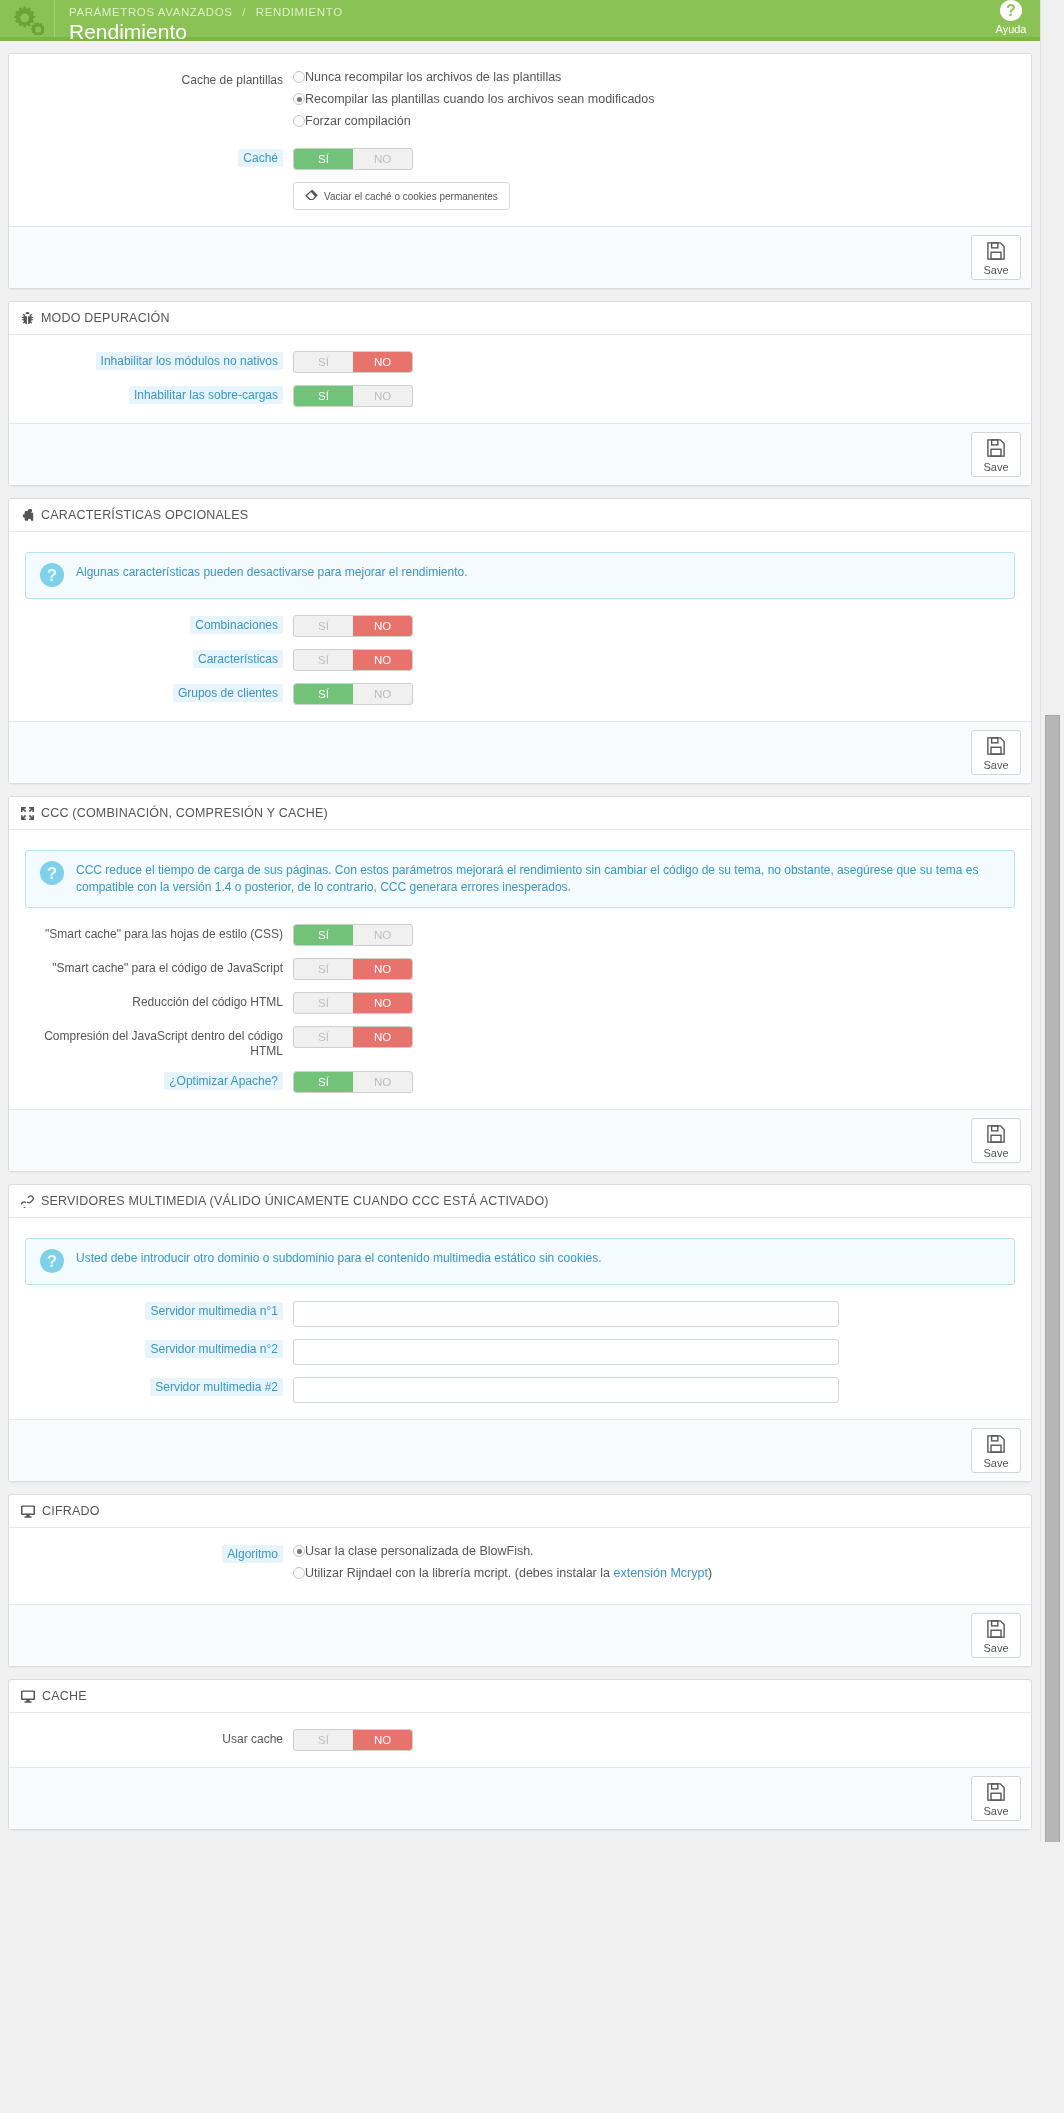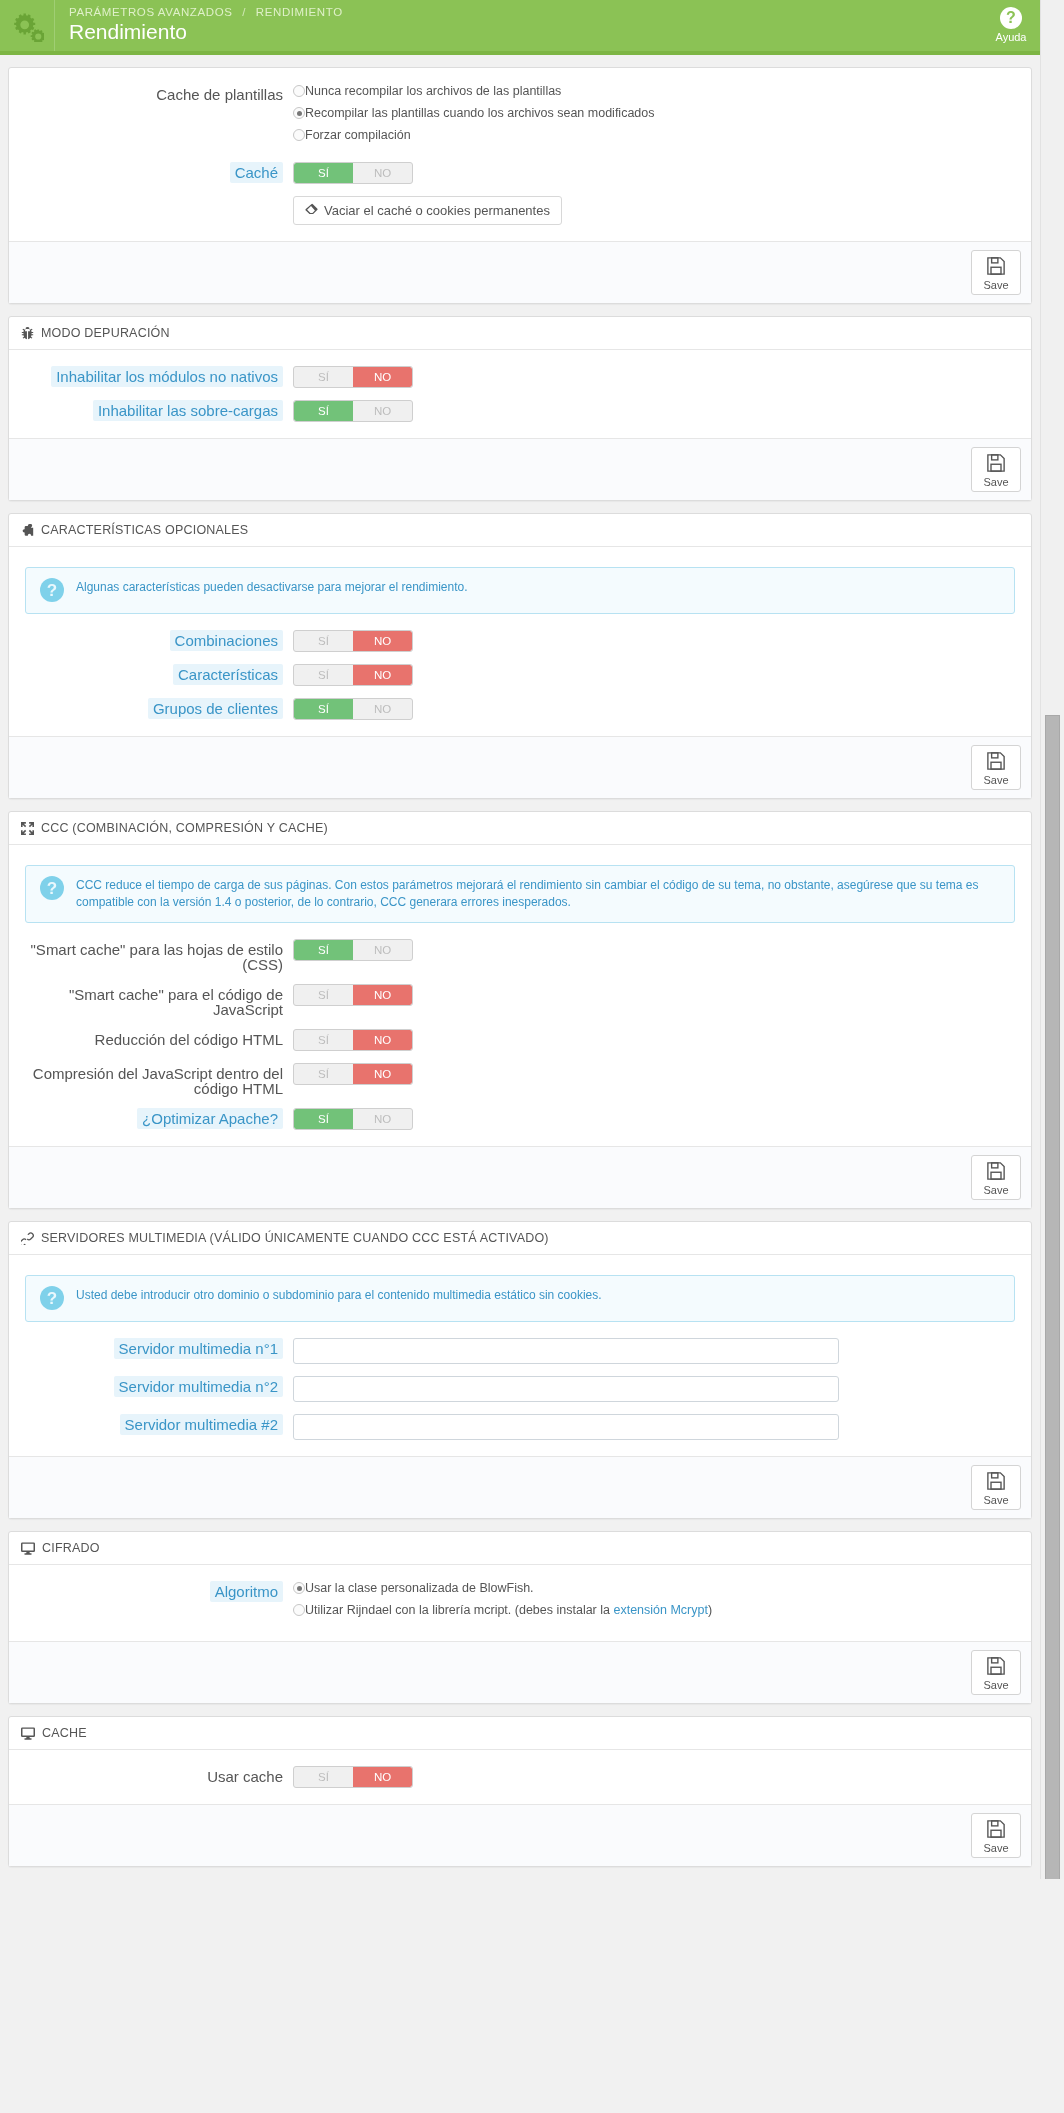--- a/index.html
+++ b/index.html
@@ -8,21 +8,21 @@
     background: #f1f1f1;
     font-family: "Liberation Sans", sans-serif;
     font-size: 13px;
     color: #555;
   }
   body { padding-right: 24px; position: relative; }
 
   
   .page-header {
     background: #8bc255;
-    height: 55px;
+    height: 41px;
     display: flex;
     align-items: stretch;
     position: relative;
     border-bottom: 4px solid #7db544;
   }
   .header-logo {
     width: 55px;
     display: flex; align-items: center; justify-content: center;
     color: #6aa436;
     border-right: 1px solid #a0ce74;
@@ -95,21 +95,21 @@
   .form-row {
     display: flex;
     align-items: flex-start;
     margin-bottom: 12px;
   }
   .form-label {
     width: 272px;
     text-align: right;
     padding-right: 10px;
     padding-top: 3px;
-    font-size: 15px;
+    font-size: 12px;
     color: #555;
     line-height: 15px;
   }
   .form-label .tag {
     background: #e7f4fb;
     color: #3a95c7;
     padding: 2px 5px;
     border-radius: 2px;
     display: inline;
   }
@@ -158,21 +158,21 @@
 
   
   .btn-default {
     display: inline-flex;
     align-items: center;
     gap: 6px;
     background: #ffffff;
     border: 1px solid #d8d8d8;
     border-radius: 3px;
     padding: 6px 11px;
-    font-size: 13px;
+    font-size: 10px;
     color: #555;
     cursor: pointer;
   }
   .btn-save {
     width: 50px;
     background: #ffffff;
     border: 1px solid #d4d4d4;
     border-radius: 3px;
     padding: 5px 4px 3px;
     display: flex; flex-direction: column; align-items: center;

